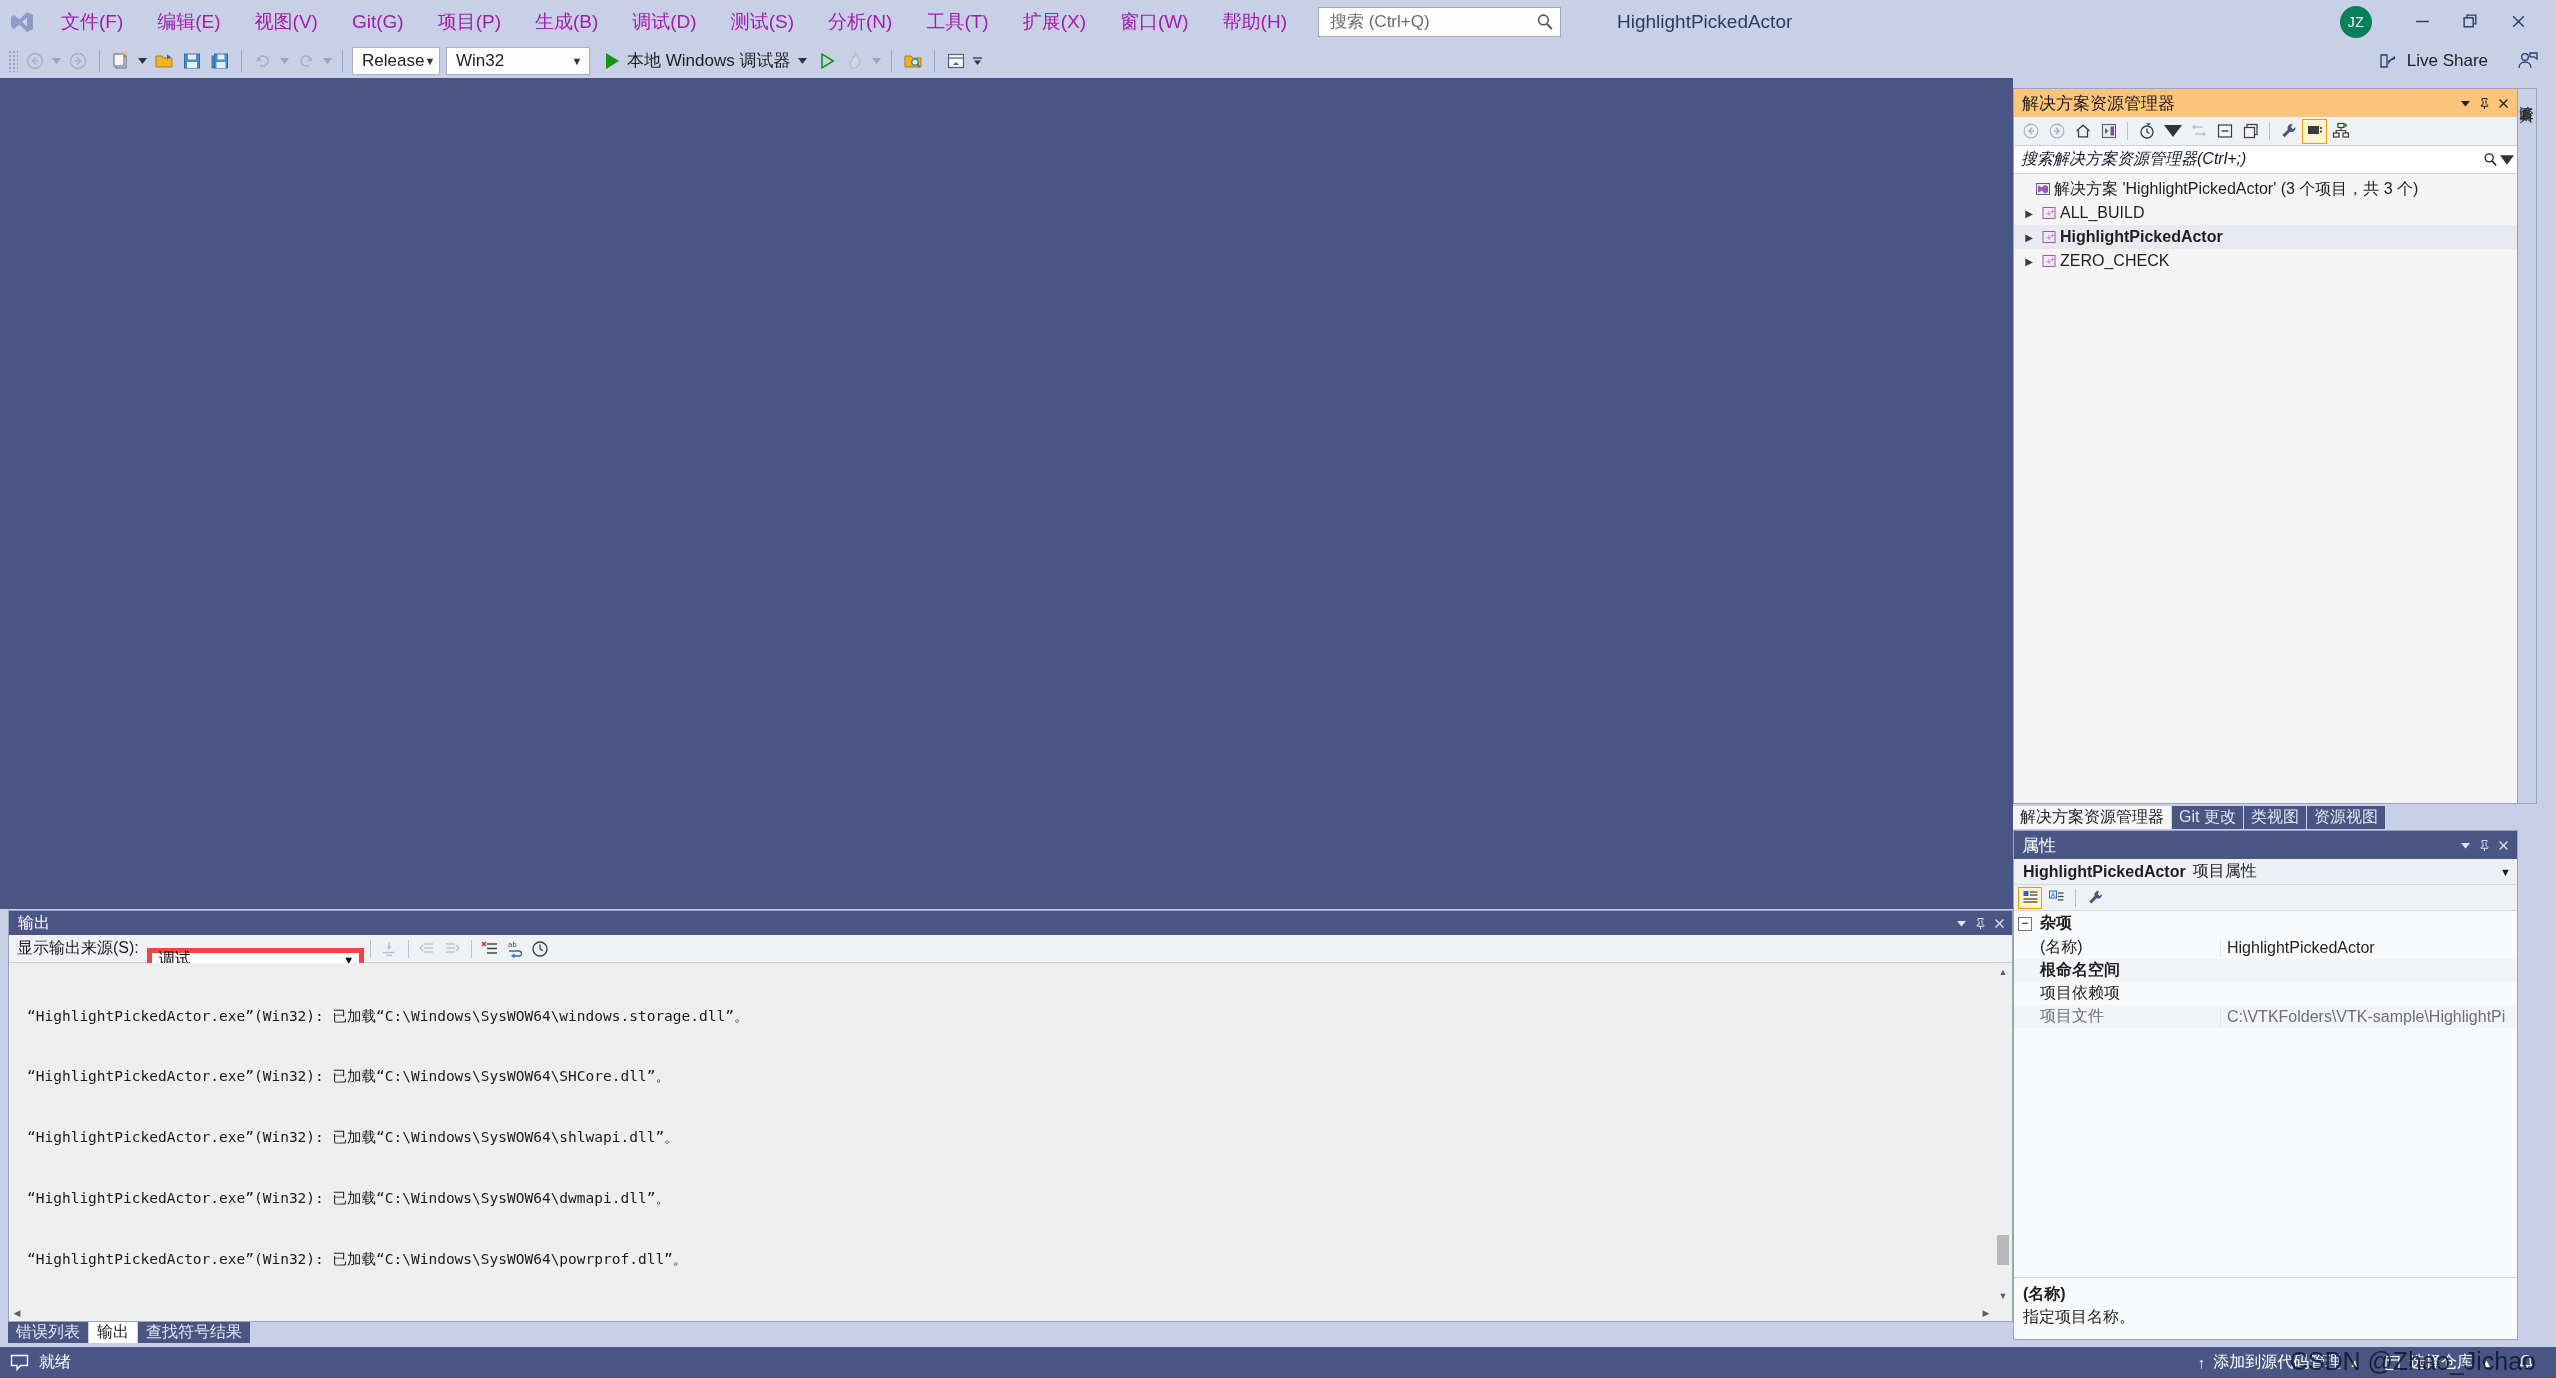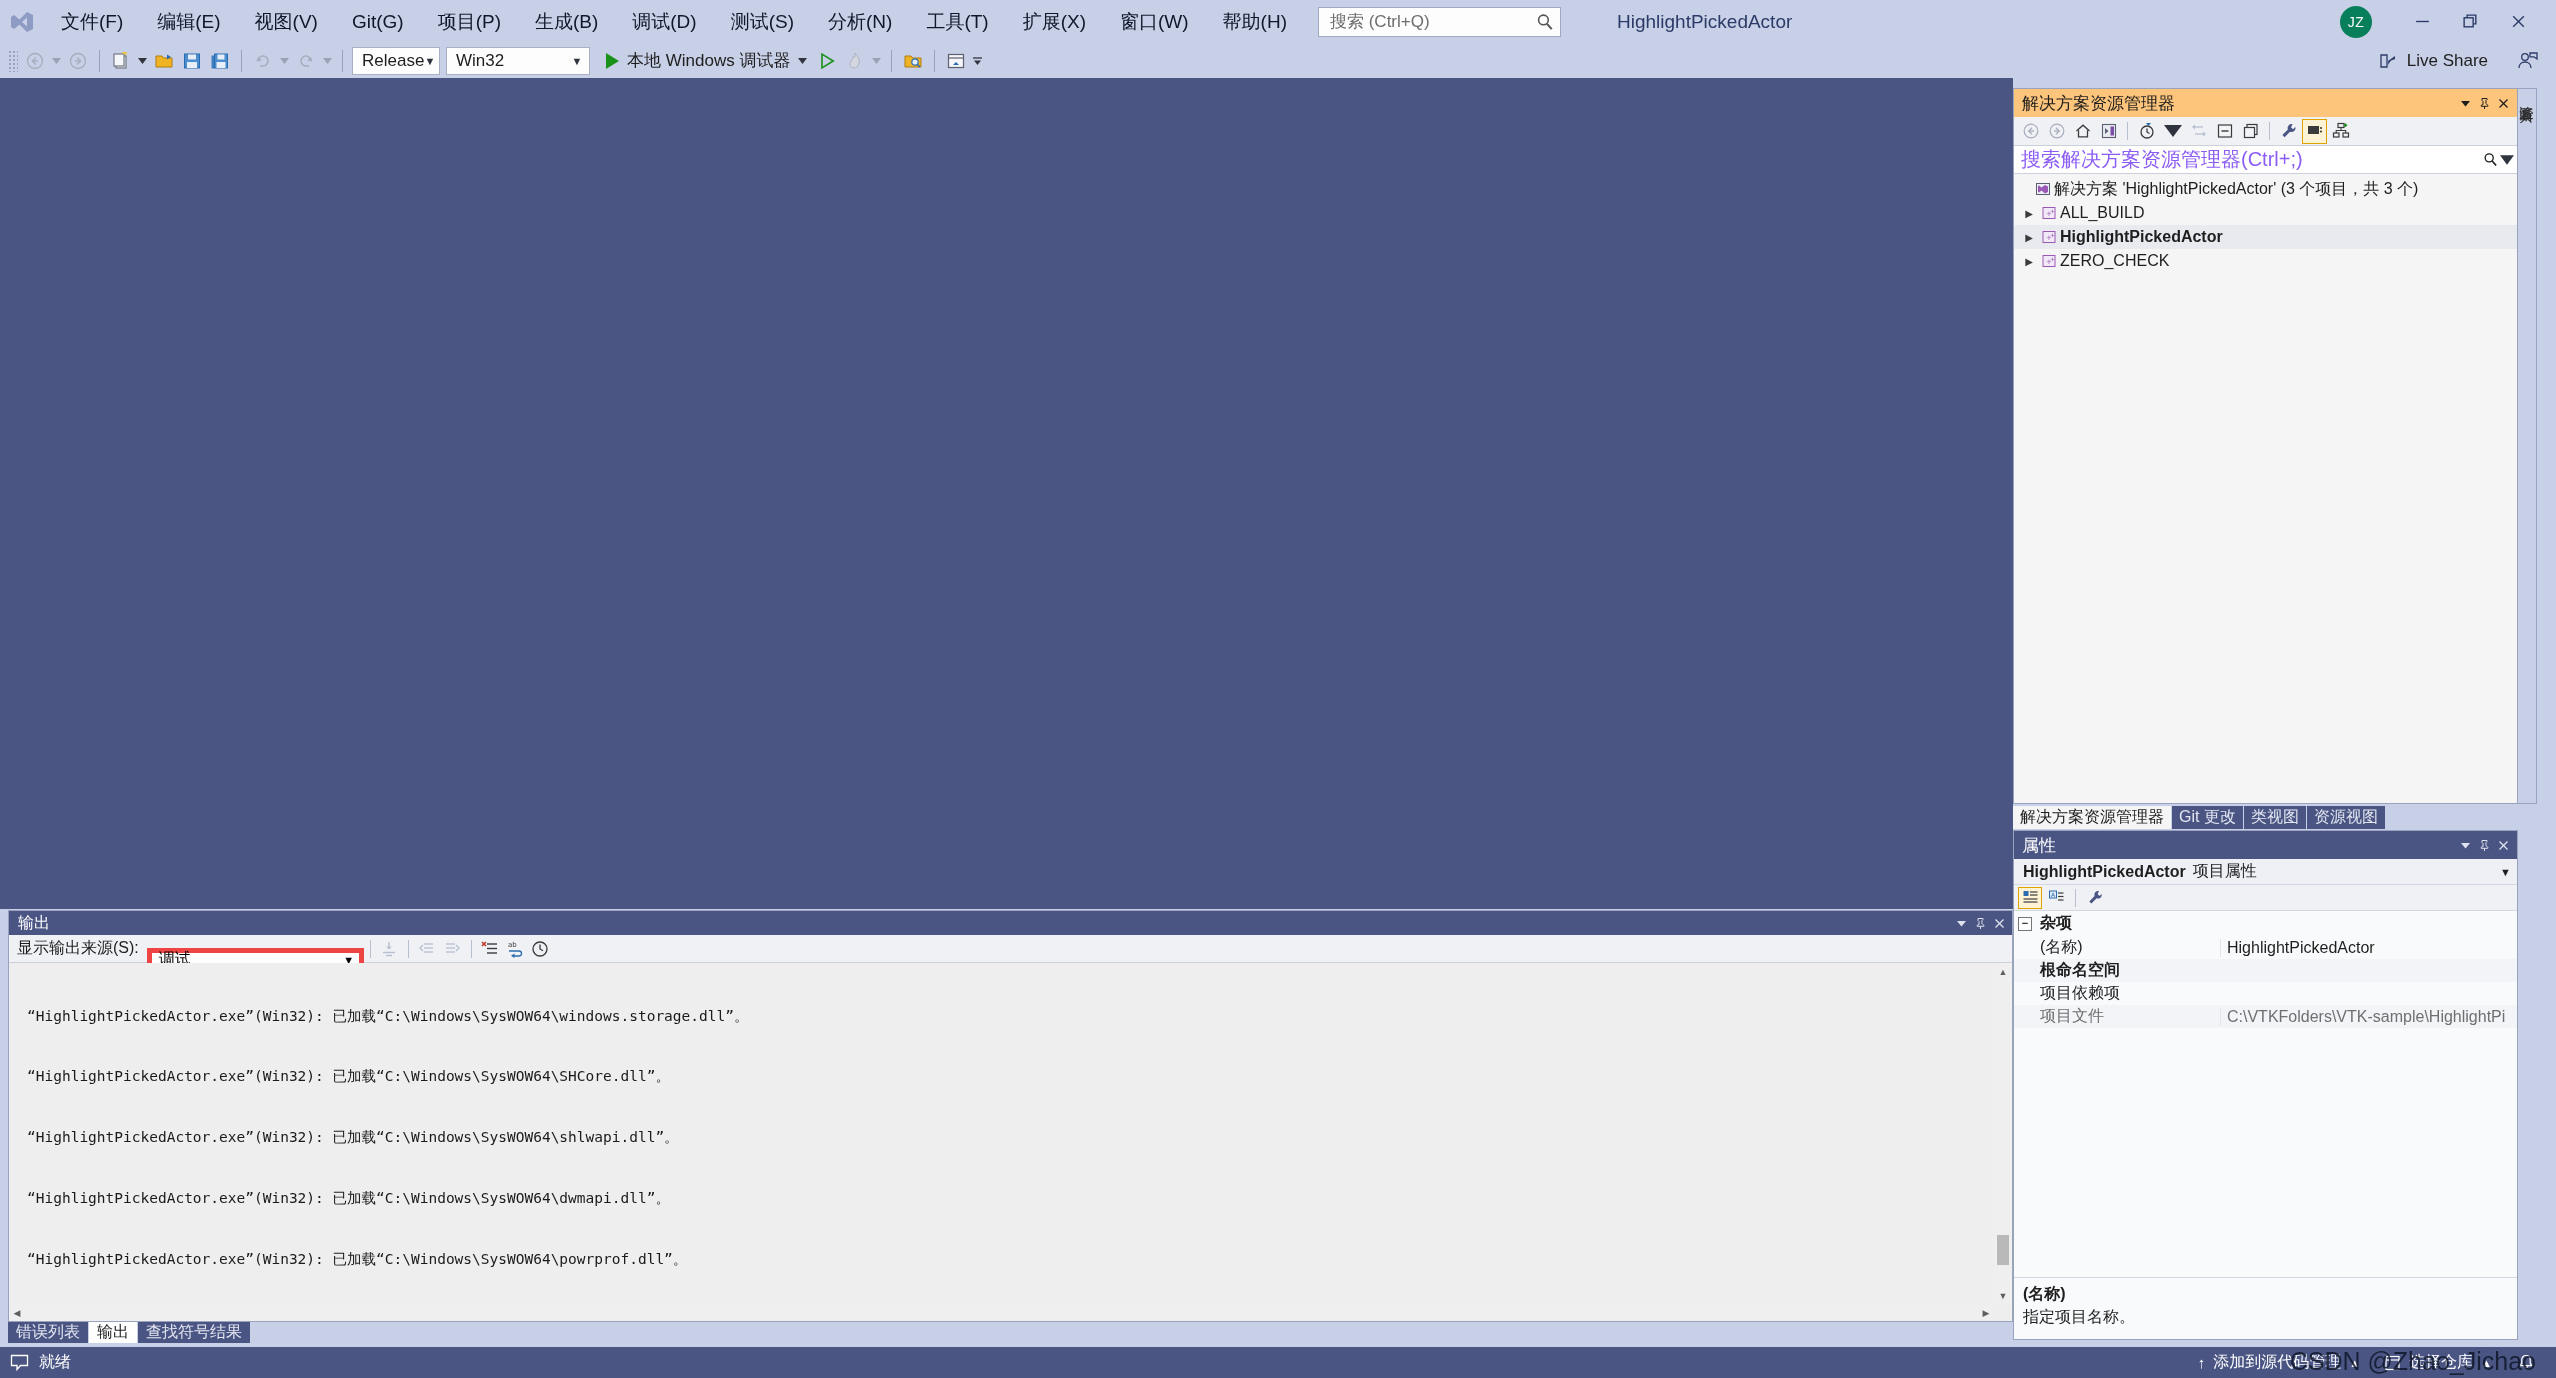--- a/index.html
+++ b/index.html
@@ -25,21 +25,21 @@
     display: flex; align-items: center;
   }
   .vs-logo {
     width: 44px; height: 43px;
     display: flex; align-items: center; justify-content: center;
   }
   .vs-logo svg { width: 24px; height: 24px; }
   .menu { display: flex; align-items: center; height: 43px; }
   .menu-item {
     padding: 0 17px; height: 43px; line-height: 43px;
-    font-size: 19px; color: #0f172a; white-space: nowrap;
+    font-size: 19px; color: #a21caf; white-space: nowrap;
     cursor: default;
   }
   .search-box {
     margin-left: 14px;
     width: 243px; height: 30px;
     background: #fdfdfd; border: 1px solid #a0a8c0;
     display: flex; align-items: center;
     padding: 0 6px 0 11px;
   }
   .search-box .ph { font-size: 17px; color: #6d6d6d; flex: 1; white-space: nowrap; }
@@ -141,21 +141,21 @@
     width: 25px; height: 25px; display: flex; align-items: center; justify-content: center;
   }
   .se-tb svg { width: 18px; height: 18px; }
   .se-tb.active { background: #fff3d6; border: 1px solid #e0a400; }
   .se-sep { width: 1px; height: 18px; background: #b8bfd0; margin: 0 5px; }
 
   .se-search {
     height: 28px; background: #fff; border-bottom: 1px solid #ccd0da;
     display: flex; align-items: center; padding: 0 3px 0 7px;
   }
-  .se-search .ph { flex: 1; font-size: 20px; color: #8b5cf6; white-space: nowrap; }
+  .se-search .ph { flex: 1; font-size: 16px; color: #0f172a; white-space: nowrap; font-style: italic; }
 
   .se-tree { flex: 1; background: #f5f5f5; padding-top: 3px; font-size: 16px; color: #1e1e1e; overflow: hidden; }
   .tr-row {
     height: 24px; display: flex; align-items: center; padding-left: 6px; white-space: nowrap;
   }
   .tr-row.selected { background: #e8eaf0; }
   .tr-arrow { width: 18px; text-align: center; font-size: 10px; color: #3b3b3b; }
   .tr-icon { width: 22px; display: flex; align-items: center; justify-content: center; }
   .tr-icon svg { width: 16px; height: 16px; }
   .tr-label.bold { font-weight: bold; }

